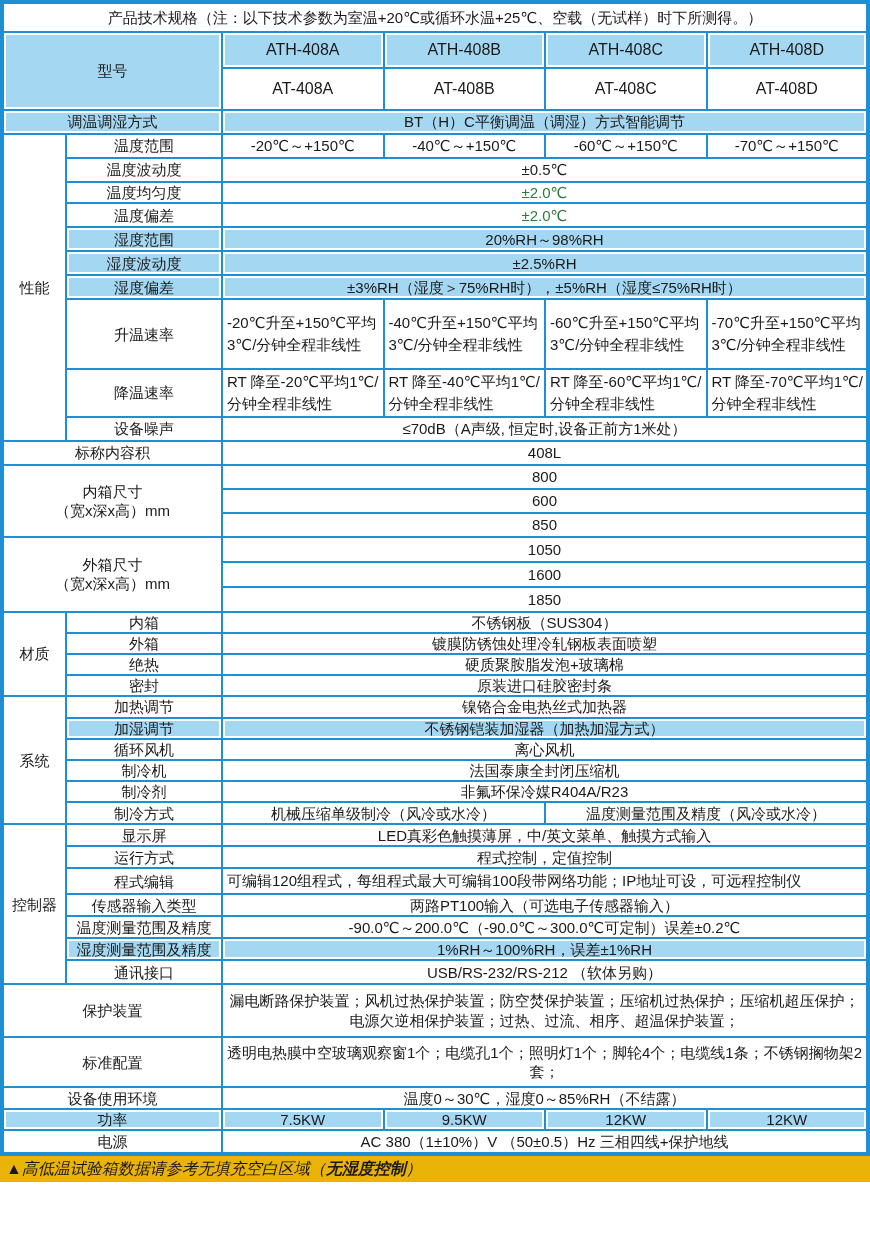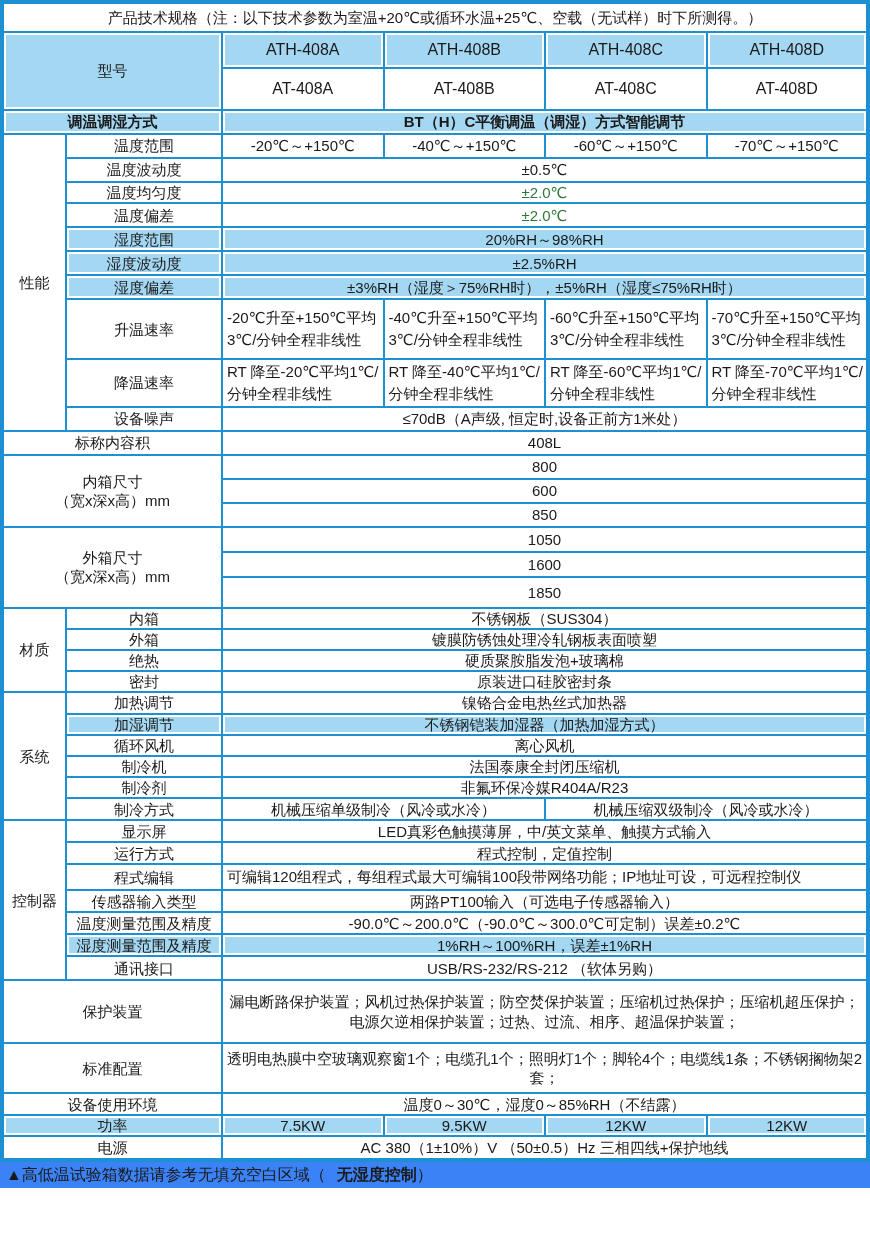--- a/index.html
+++ b/index.html
@@ -27,23 +27,23 @@
     padding:0 3px;white-space:pre-line;
     overflow:hidden;
   }
   td.blue{background:var(--cellblue);box-shadow:inset 0 0 0 2px #ffffff;}
   td.model{font-size:16px;}
   td.note{font-size:15px;}
   td.left{text-align:left;padding:1px 2px 1px 4px;line-height:1.45;}
   td.green{color:var(--green);}
   .footer{
     height:26px;display:flex;align-items:center;
-    padding-left:6px;font-size:16px;background:#3b82f6;
-  }
-  .footer .bold{font-weight:bold;margin-left:11px;}
+    padding-left:6px;font-size:16px;background:#eab308;font-style:italic;
+  }
+  .footer .bold{font-weight:bold;}
 </style>
 </head>
 <body style="--border: #1e90d2; --cellblue: #a4d7f2; --green: #2f7a3a;">
 
 <table>
   <colgroup>
     <col class="c-group">
       <col class="c-label">
       <col>
       <col>
@@ -60,21 +60,21 @@
         <td class="blue model">ATH-408B</td>
         <td class="blue model">ATH-408C</td>
         <td class="blue model">ATH-408D</td>
       </tr>
       <tr style="height: 42px;">
         <td class="model">AT-408A</td>
         <td class="model">AT-408B</td>
         <td class="model">AT-408C</td>
         <td class="model">AT-408D</td>
       </tr>
-      <tr style="height: 24px; font-weight: bold;">
+      <tr style="height: 24px;">
         <td colspan="2" class="blue">调温调湿方式</td>
         <td colspan="4" class="blue">BT（H）C平衡调温（调湿）方式智能调节</td>
       </tr>
       <tr style="height: 24px;">
         <td rowspan="10">性能</td>
         <td>温度范围</td>
         <td>-20℃～+150℃</td>
         <td>-40℃～+150℃</td>
         <td>-60℃～+150℃</td>
         <td>-70℃～+150℃</td>
@@ -96,21 +96,21 @@
         <td colspan="4" class="blue">20%RH～98%RH</td>
       </tr>
       <tr style="height: 24px;">
         <td class="blue">湿度波动度</td>
         <td colspan="4" class="blue">±2.5%RH</td>
       </tr>
       <tr style="height: 24px;">
         <td class="blue">湿度偏差</td>
         <td colspan="4" class="blue">±3%RH（湿度＞75%RH时），±5%RH（湿度≤75%RH时）</td>
       </tr>
-      <tr style="height: 60px;">
+      <tr style="height: 70px;">
         <td>升温速率</td>
         <td class="left">-20℃升至+150℃平均3℃/分钟全程非线性</td>
         <td class="left">-40℃升至+150℃平均3℃/分钟全程非线性</td>
         <td class="left">-60℃升至+150℃平均3℃/分钟全程非线性</td>
         <td class="left">-70℃升至+150℃平均3℃/分钟全程非线性</td>
       </tr>
       <tr style="height: 46px;">
         <td>降温速率</td>
         <td class="left">RT 降至-20℃平均1℃/分钟全程非线性</td>
         <td class="left">RT 降至-40℃平均1℃/分钟全程非线性</td>
@@ -137,21 +137,21 @@
         <td colspan="4">850</td>
       </tr>
       <tr style="height: 25px;">
         <td colspan="2" rowspan="3">外箱尺寸
 （宽x深x高）mm</td>
         <td colspan="4">1050</td>
       </tr>
       <tr style="height: 25px;">
         <td colspan="4">1600</td>
       </tr>
-      <tr style="height: 31px;">
+      <tr style="height: 25px;">
         <td colspan="4">1850</td>
       </tr>
       <tr style="height: 20px;">
         <td rowspan="4">材质</td>
         <td>内箱</td>
         <td colspan="4">不锈钢板（SUS304）</td>
       </tr>
       <tr style="height: 20px;">
         <td>外箱</td>
         <td colspan="4">镀膜防锈蚀处理冷轧钢板表面喷塑</td>
@@ -181,21 +181,21 @@
         <td>制冷机</td>
         <td colspan="4">法国泰康全封闭压缩机</td>
       </tr>
       <tr style="height: 20px;">
         <td>制冷剂</td>
         <td colspan="4">非氟环保冷媒R404A/R23</td>
       </tr>
       <tr style="height: 22px;">
         <td>制冷方式</td>
         <td colspan="2">机械压缩单级制冷（风冷或水冷）</td>
-        <td colspan="2">机械压缩双级制冷（风冷或水冷）</td>
+        <td colspan="2">温度测量范围及精度（风冷或水冷）</td>
       </tr>
       <tr style="height: 22px;">
         <td rowspan="7">控制器</td>
         <td>显示屏</td>
         <td colspan="4">LED真彩色触摸薄屏，中/英文菜单、触摸方式输入</td>
       </tr>
       <tr style="height: 22px;">
         <td>运行方式</td>
         <td colspan="4">程式控制，定值控制</td>
       </tr>
@@ -212,21 +212,21 @@
         <td colspan="4">-90.0℃～200.0℃（-90.0℃～300.0℃可定制）误差±0.2℃</td>
       </tr>
       <tr style="height: 22px;">
         <td class="blue">湿度测量范围及精度</td>
         <td colspan="4" class="blue">1%RH～100%RH，误差±1%RH</td>
       </tr>
       <tr style="height: 24px;">
         <td>通讯接口</td>
         <td colspan="4">USB/RS-232/RS-212 （软体另购）</td>
       </tr>
-      <tr style="height: 63px;">
+      <tr style="height: 53px;">
         <td colspan="2">保护装置</td>
         <td colspan="4">漏电断路保护装置；风机过热保护装置；防空焚保护装置；压缩机过热保护；压缩机超压保护；电源欠逆相保护装置；过热、过流、相序、超温保护装置；</td>
       </tr>
       <tr style="height: 50px;">
         <td colspan="2">标准配置</td>
         <td colspan="4">透明电热膜中空玻璃观察窗1个；电缆孔1个；照明灯1个；脚轮4个；电缆线1条；不锈钢搁物架2套；</td>
       </tr>
       <tr style="height: 22px;">
         <td colspan="2">设备使用环境</td>
         <td colspan="4">温度0～30℃，湿度0～85%RH（不结露）</td>

